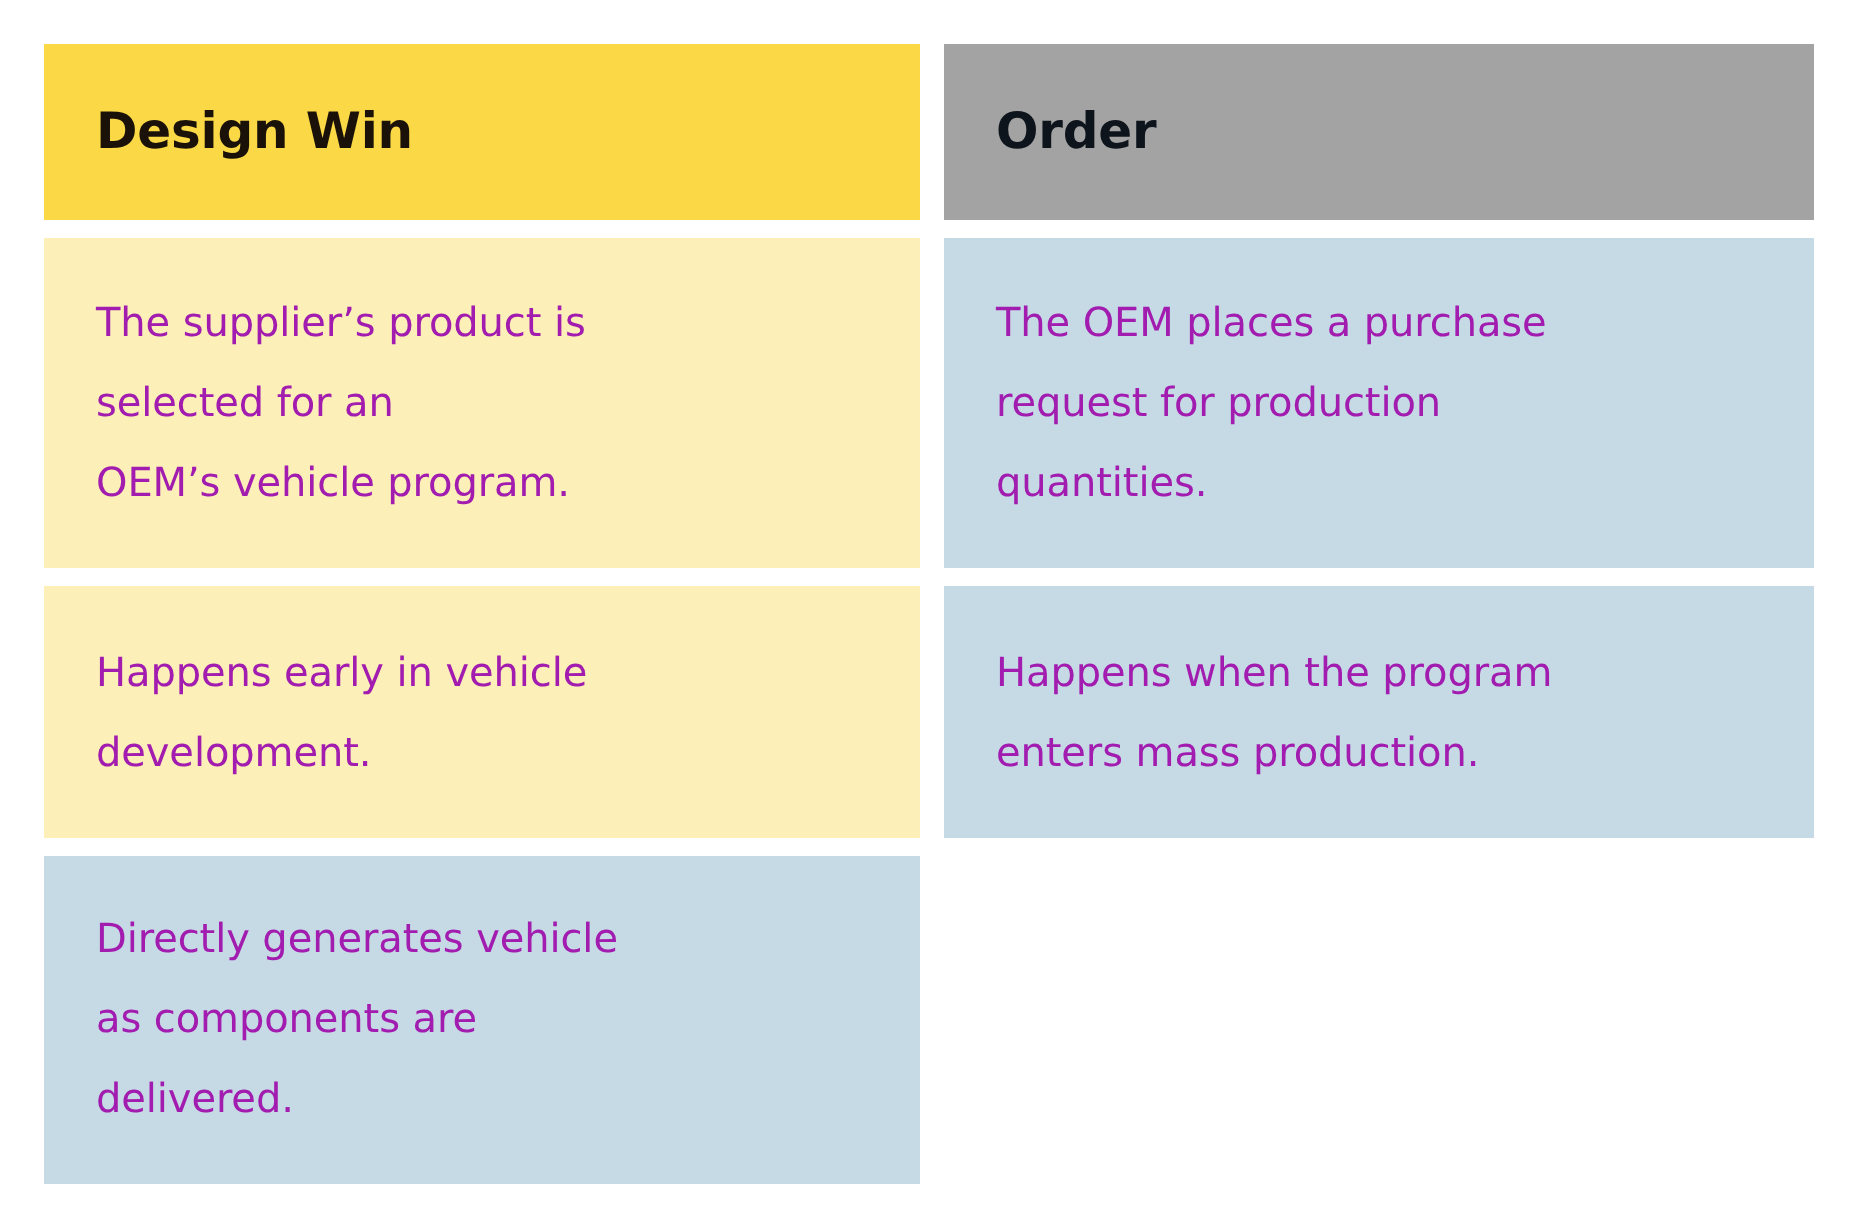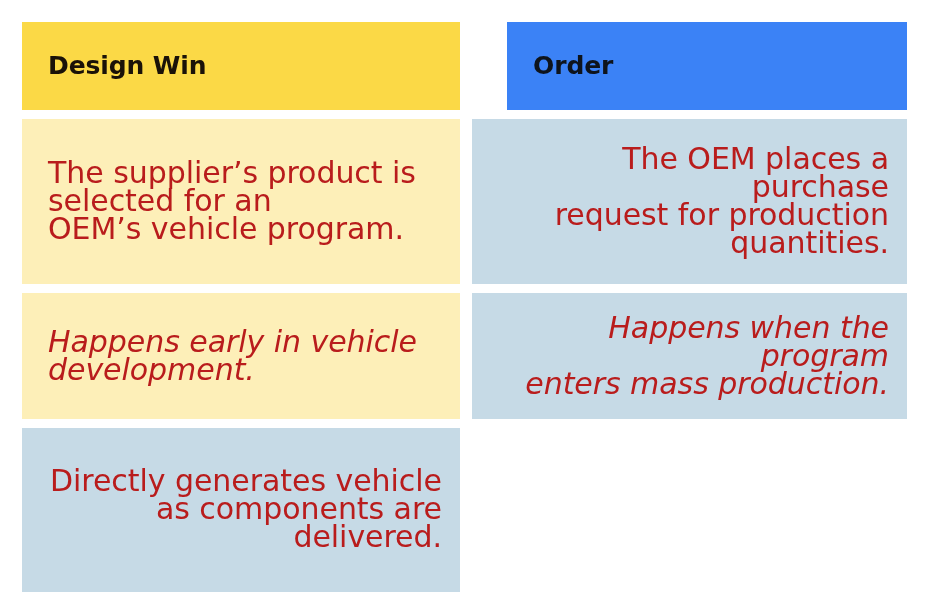--- a/index.html
+++ b/index.html
@@ -45,44 +45,44 @@
     padding: 0 0 0 26px;
   }
   .cell.header .htext {
     font-size: 25px;
     font-weight: bold;
     line-height: 1.15;
     letter-spacing: -0.1px;
     color: #1a1208;
   }
   .cell.header-left   { background: #fbd946; }
-  .cell.header-right  { background: #3b82f6; margin-left: 35px; }
+  .cell.header-right  { background: #a3a3a3; }
   .cell.header-right .htext { color: #0e141c; }
 
   
   .cell.body {
     display: flex;
     flex-direction: column;
     justify-content: center;
     padding: 0 18px 0 26px;
   }
   .cell.body-left  { background: #fdefb8; }
-  .cell.body-right { background: #c6dae6; text-align: right; }
+  .cell.body-right { background: #c6dae6; }
 
   .cell.body .btext {
-    font-size: 30px;
-    line-height: 28px;
-    color: #b91c1c;
+    font-size: 20px;
+    line-height: 40px;
+    color: #a21caf;
     white-space: pre-line;
     letter-spacing: -0.05px;
   }
 
   
   .r1 .btext { margin-top: -2px; }
-  .r2 .btext { margin-top: -1px; font-style: italic; }
+  .r2 .btext { margin-top: -1px; }
   .r3 .btext { margin-top: -2px; }
 </style>
 </head>
 <body>
 
 <div class="table-wrap">
   <div class="table">
 
     <div class="cell header header-left">
       <span class="htext">Design Win</span>

